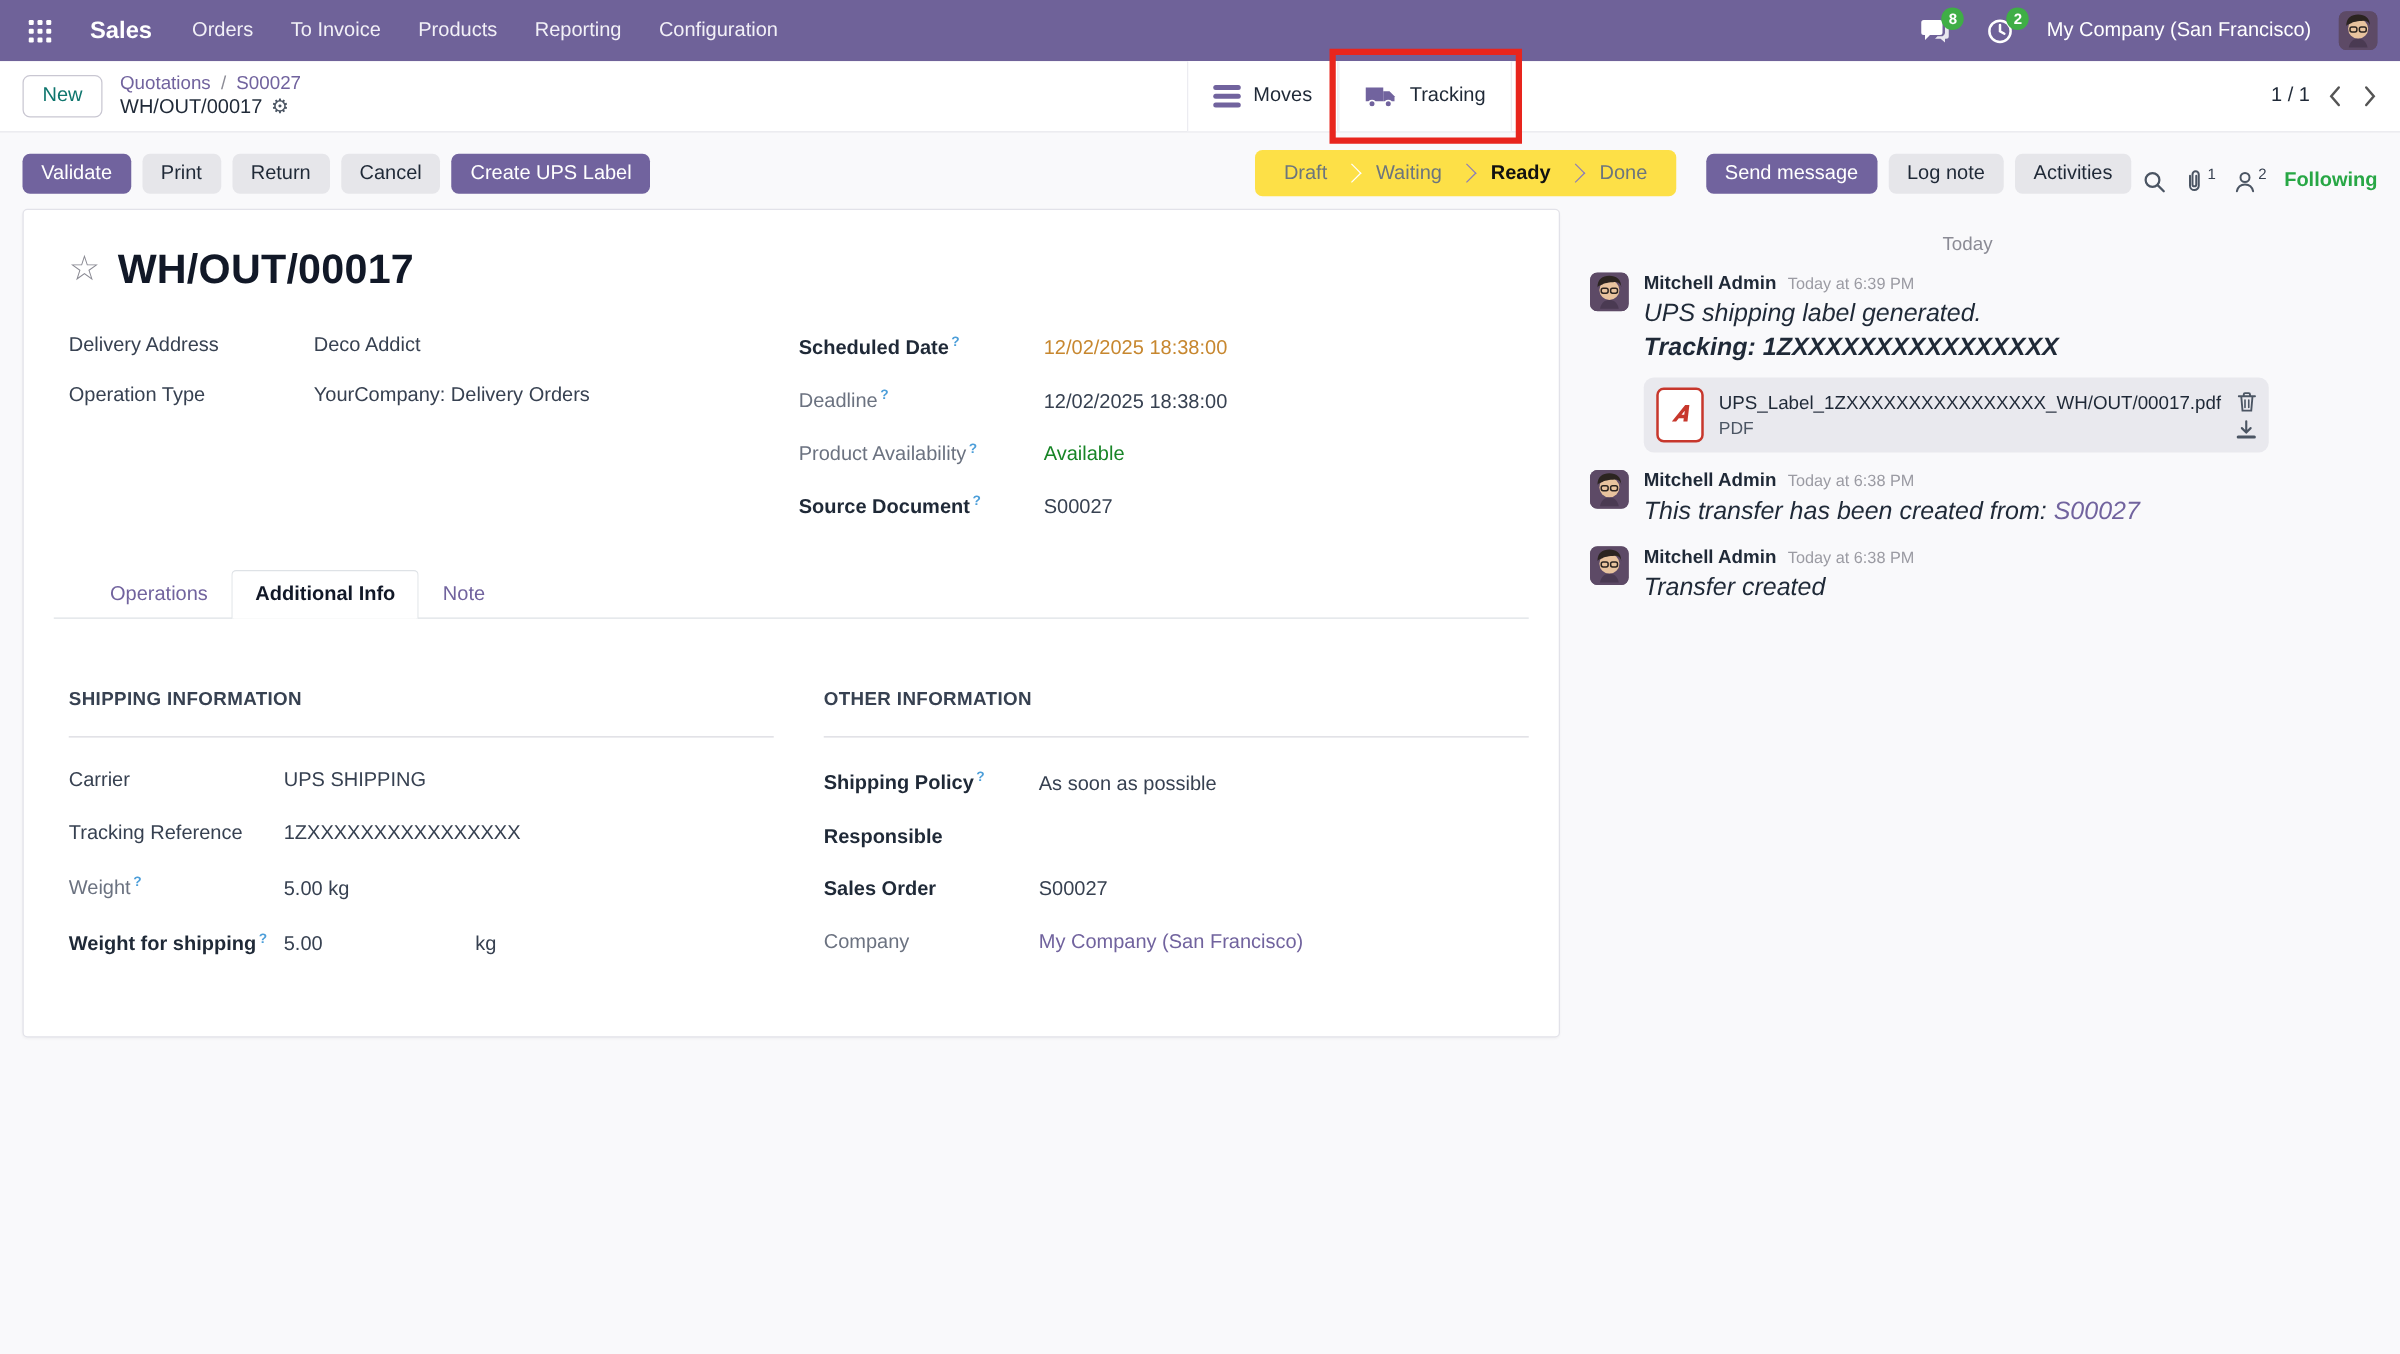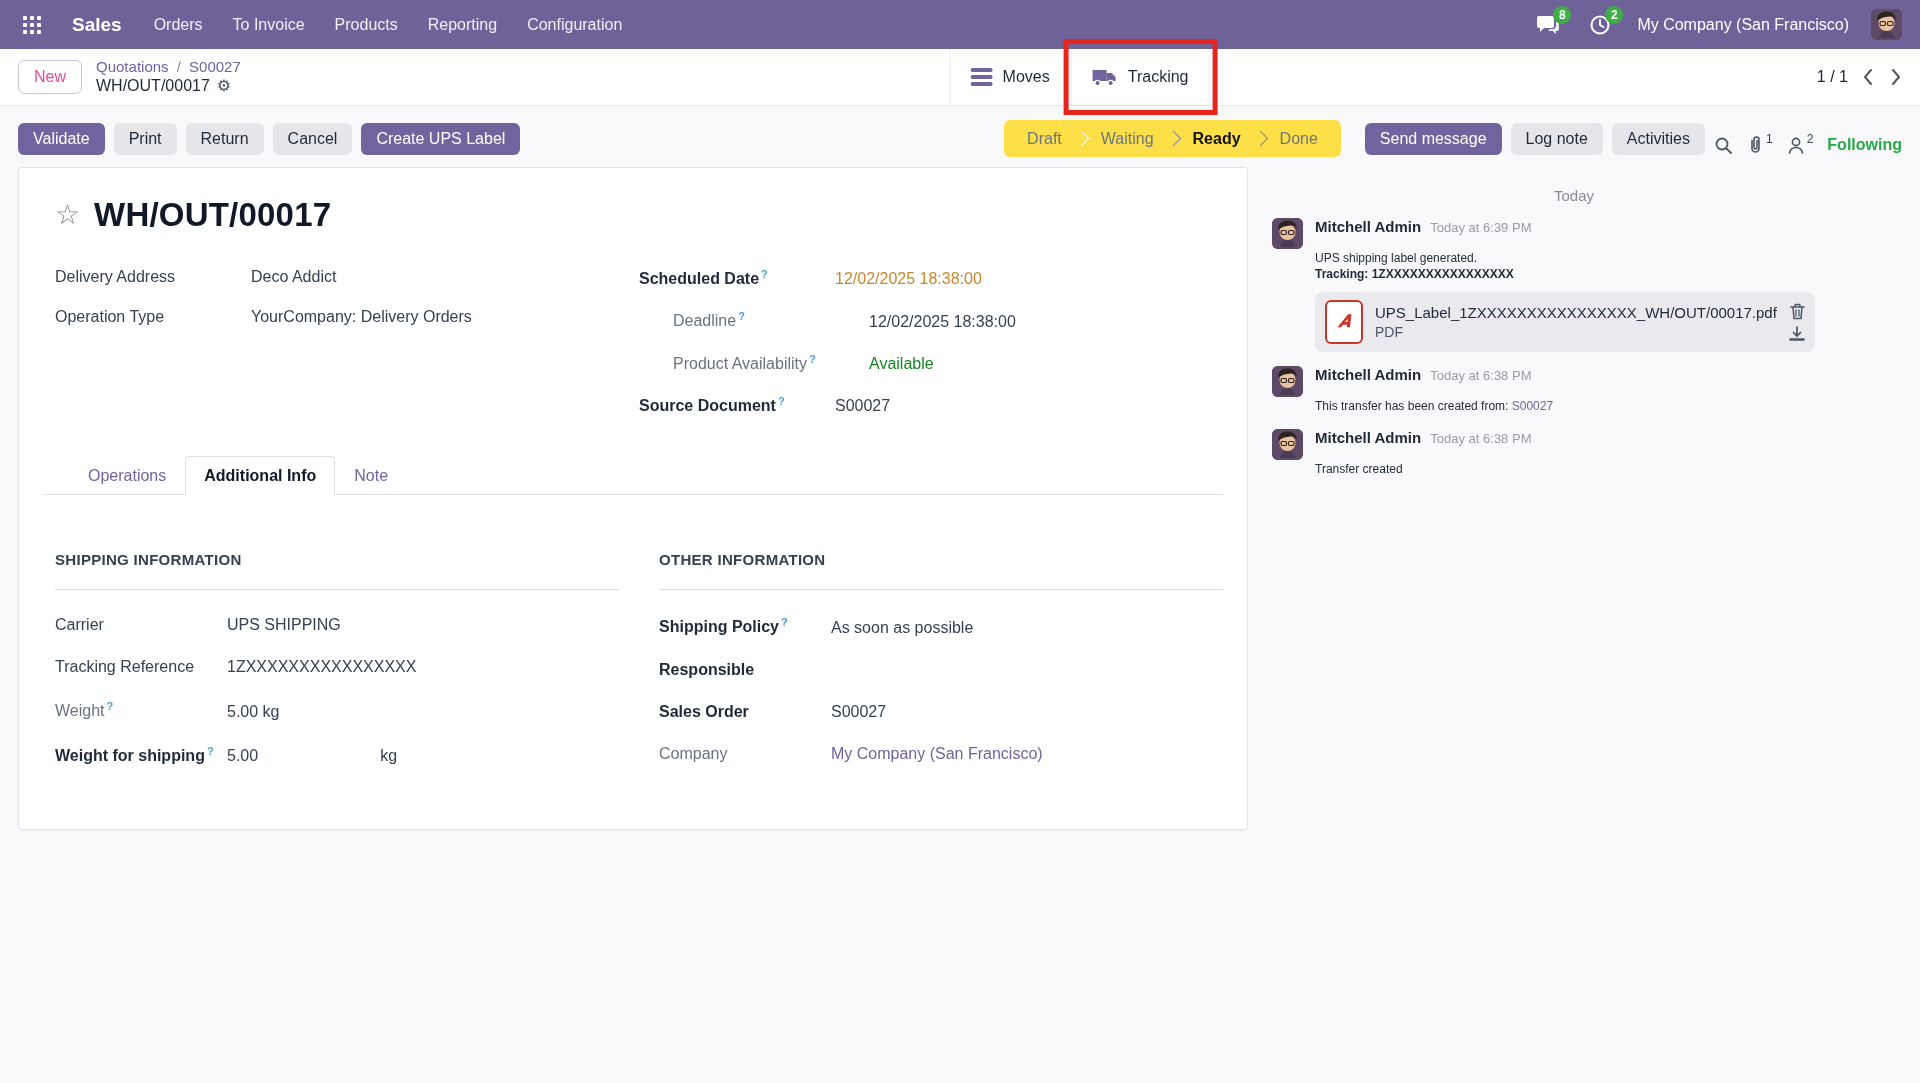--- a/index.html
+++ b/index.html
@@ -14,21 +14,21 @@
   .nav-menu { font-size:16px; color:#f2f0f7; cursor:pointer; padding:6px 2px; }
   .nav-right { margin-left:auto; display:flex; align-items:center; gap:22px; }
   .nav-ico { position:relative; width:30px; height:30px; display:flex; align-items:center; justify-content:center; cursor:pointer; }
   .badge { position:absolute; top:-4px; right:-8px; background:#3fae46; color:#fff; font-size:12px; font-weight:700; border-radius:9px; min-width:18px; height:18px; line-height:18px; text-align:center; padding:0 4px; }
   .nav-company { font-size:16px; }
   .nav-avatar { width:31px; height:31px; border-radius:6px; overflow:hidden; background:#5d4a66; cursor:pointer; }
 
   
   .cpanel { background:#fff; border-bottom:1px solid #e6e6ec; height:57px; display:flex; align-items:center; padding:0 18px; position:relative; }
   .btn { border:none; border-radius:6px; font-family:inherit; font-size:16px; padding:7px 15px; cursor:pointer; white-space:nowrap; }
-  .btn-outline { background:#fff; border:1px solid #c9c7d2; color:#ec4899; font-weight:500; }
+  .btn-outline { background:#fff; border:1px solid #c9c7d2; color:#0f766e; font-weight:500; }
   .crumbs { margin-left:14px; line-height:1.2; }
   .crumb-top { font-size:15px; }
   .crumb-link { color:#71639e; cursor:pointer; }
   .crumb-sep { color:#8b8b95; margin:0 4px; }
   .crumb-bottom { font-size:16px; color:#1f2937; display:flex; align-items:center; gap:7px; }
   .gear { color:#4b5563; font-size:16px; cursor:pointer; }
   .button-box { position:absolute; left:50%; transform:translateX(-4%); display:flex; align-items:stretch; height:100%; }
   .box-btn { display:flex; align-items:center; gap:10px; padding:0 20px; background:#fff; border-left:1px solid #ececf1; border-right:1px solid #ececf1; font-size:16px; color:#1f2937; cursor:pointer;justify-content:center; }
   .moves-ico { display:flex; flex-direction:column; gap:3px; }
   .moves-ico i { width:22px; height:4px; background:#71639e; border-radius:2px; }
@@ -57,21 +57,21 @@
   .main { display:flex; align-items:flex-start; }
   .sheet { margin-left:18px; width:1230px; background:#fff; border:1px solid #e2e2e9; border-radius:4px; box-shadow:0 1px 2px rgba(0,0,0,.04); padding:28px 24px 40px 24px; min-height:565px; }
   .title-row { display:flex; align-items:center; gap:14px; padding-left:12px; }
   .star { font-size:28px; color:#8a8a93; cursor:pointer; line-height:1; }
   .sheet-title { font-size:33px; font-weight:600; color:#111827; letter-spacing:.2px; }
   .field-grid { display:flex; margin-top:34px; padding-left:12px; }
   .fcol { width:50%; }
   .frow { display:flex; margin-bottom:22px; align-items:baseline; }
   .flabel { width:196px; flex:0 0 196px; font-size:16px; color:#374151; font-weight:500; }
   .flabel.bold { font-weight:700; color:#1f2937; }
-  .flabel.muted { color:#6b7280; font-weight:400;margin-left:34px; }
+  .flabel.muted { color:#6b7280; font-weight:400; }
   .q { color:#4c9ed9; font-size:11px; vertical-align:super; margin-left:2px; font-weight:600; }
   .fvalue { font-size:16px; color:#374151; }
   .fvalue.orange { color:#c7872f; }
   .fvalue.green { color:#188527; }
   .fvalue.link { color:#71639e; cursor:pointer; }
   .unit-gap { display:inline-block; width:122px; }
 
   
   .tabs { display:flex; margin-top:18px; border-bottom:1px solid #dee2e6; padding-left:26px; }
   .tab { font-size:16px; padding:10px 18px; color:#71639e; cursor:pointer; border:1px solid transparent; border-bottom:none; border-radius:4px 4px 0 0; position:relative; top:1px; }
@@ -86,21 +86,21 @@
   .slabel.muted { color:#6b7280; font-weight:400; }
 
   
   .chatter { flex:1; padding:20px 44px 0 24px; }
   .day-sep { text-align:center; color:#8b8b95; font-size:15px; margin-bottom:14px; }
   .msg { display:flex; gap:12px; margin-bottom:14px; }
   .avatar { width:31px; height:31px; border-radius:6px; overflow:hidden; background:#5d4a66; flex:0 0 31px; }
   .msg-head { font-size:15px; }
   .msg-author { font-weight:700; color:#1f2937; }
   .msg-time { color:#9b9ba3; font-size:13px; margin-left:5px; }
-  .msg-body { font-size:12px; color:#1f2937; margin-top:15px; line-height:1.35; }
+  .msg-body { font-size:20px; color:#1f2937; margin-top:3px; line-height:1.35;font-style:italic; }
   .msg-bold { font-weight:700; }
   .msg-link { color:#71639e; cursor:pointer; }
   .attachment { margin-top:10px; background:#e9e9ee; border-radius:8px; display:flex; align-items:center; gap:12px; padding:8px 10px; width:500px; cursor:pointer; }
   .pdf-ico { width:38px; height:44px; background:#fff; border:2px solid #c7372c; border-radius:6px; display:flex; align-items:center; justify-content:center; color:#c7372c; font-weight:700; font-size:17px; font-family:"Liberation Serif", serif; font-style:italic; }
   .att-meta { flex:1; min-width:0; }
   .att-name { font-size:15px; color:#1f2937; white-space:nowrap; overflow:hidden; }
   .att-type { font-size:14px; color:#4b5563; margin-top:3px; }
   .att-btns { display:flex; flex-direction:column; gap:6px; align-items:center; }
   .att-btn { cursor:pointer; color:#4b5563; display:flex; }
 

